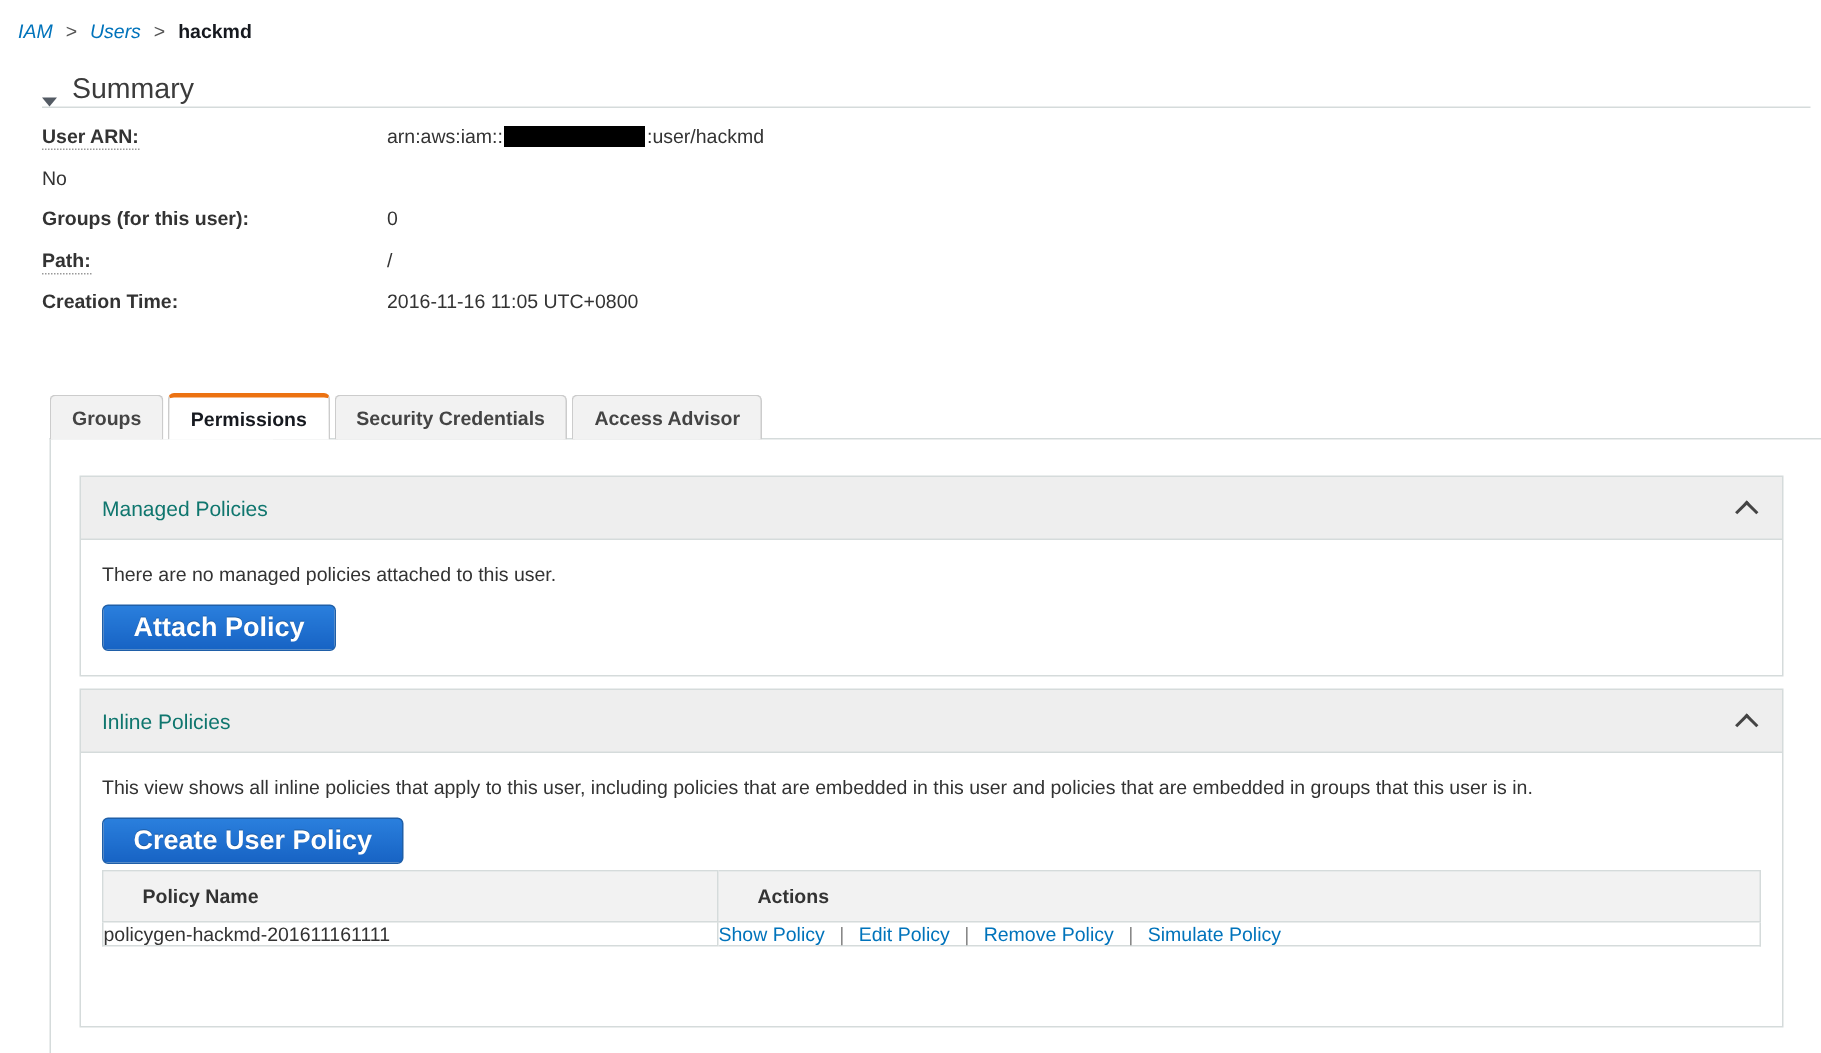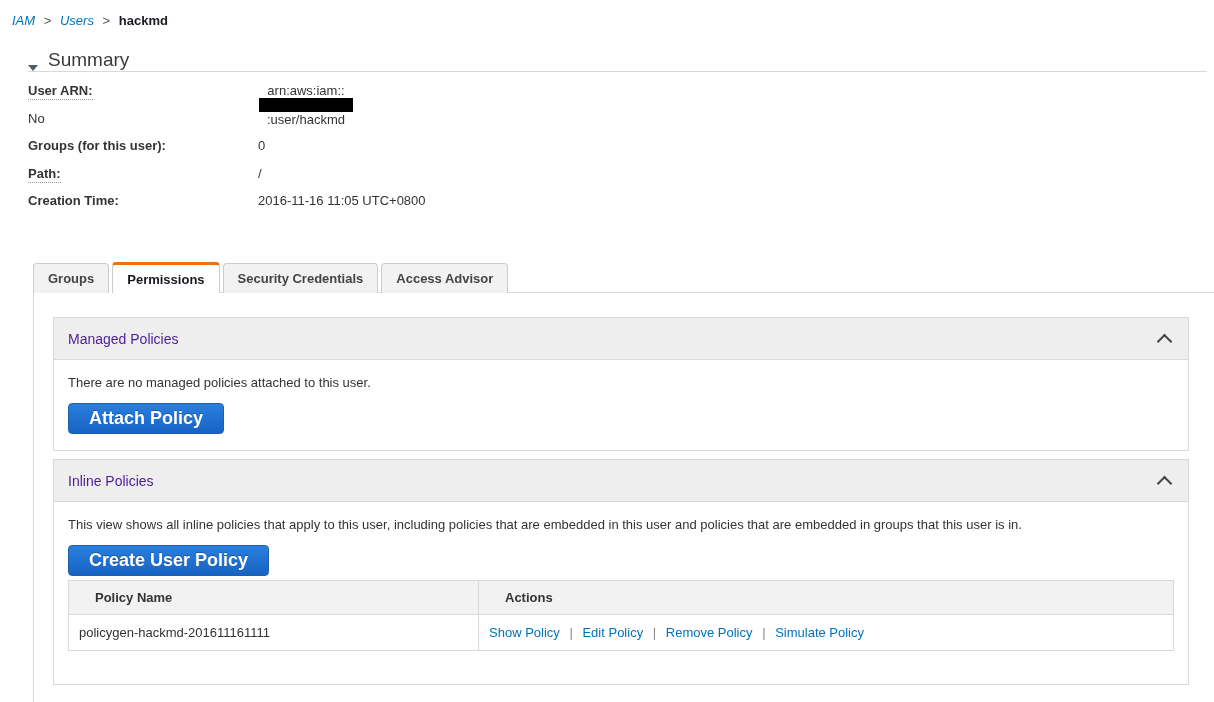--- a/index.html
+++ b/index.html
@@ -79,21 +79,20 @@
     display: inline-block;
     width: auto;
     padding-bottom: 1px;
   }
   .sum-label-cell { width: 230px; }
   .sum-value {
     color: #333;
     white-space: nowrap;
     display: flex;
     align-items: center;
-    flex-direction: column;
   }
   .redaction {
     display: inline-block;
     width: 94px;
     height: 14px;
     background: #000000;
     vertical-align: middle;
     margin: 0 1px;
   }
 
@@ -158,21 +157,21 @@
     height: 42px;
     background: #eeeeee;
     border-bottom: 1px solid #d5dbdb;
     display: flex;
     align-items: center;
     justify-content: space-between;
     padding: 0 16px 0 14px;
   }
   .panel-title {
     font-size: 14px;
-    color: #4c1d95;
+    color: #0f766e;
   }
   .chev {
     width: 14px; height: 14px;
     position: relative;
     cursor: pointer;
   }
   .chev::before {
     content: "";
     position: absolute;
     left: 1px; top: 4px;
@@ -216,21 +215,21 @@
     background: #f2f2f2;
     text-align: left;
     font-weight: bold;
     color: #333;
     padding: 9px 26px;
     border-right: 1px solid #d5dbdb;
     border-bottom: 1px solid #d5dbdb;
   }
   .policy-table th:last-child { border-right: none; }
   .policy-table td {
-    padding: 10px;
+    padding: 0;
     color: #333;
     border-right: 1px solid #d5dbdb;
     background: #ffffff;
   }
   .policy-table td:last-child { border-right: none; }
   .col-name { width: 410px; }
   .act-link {
     color: #0073bb;
     text-decoration: none;
     cursor: pointer;

